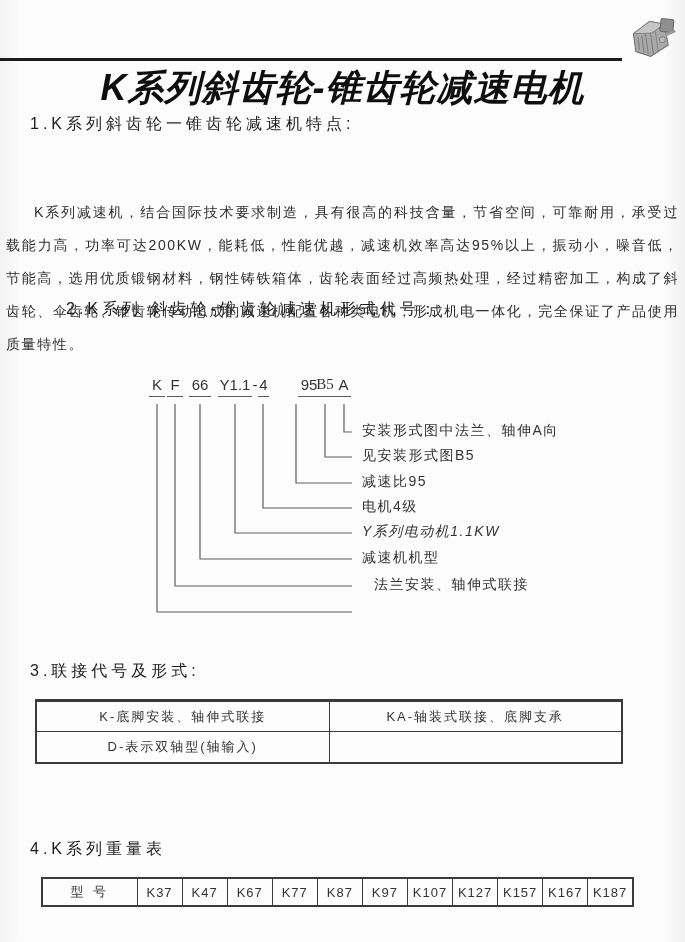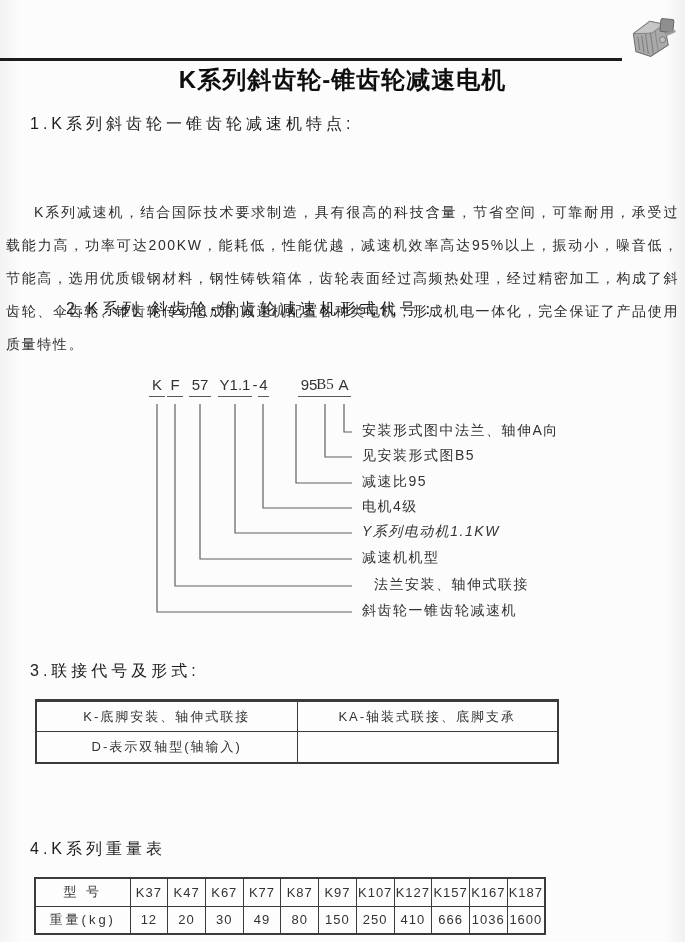--- a/index.html
+++ b/index.html
@@ -28,24 +28,25 @@
     position: absolute;
     left: 626px; top: 11px;
     width: 54px; height: 52px;
   }
 
   .doc-title {
     position: absolute;
     left: 0; top: 64px;
     width: 100%;
     text-align: center;
-    font-size: 24px;
+    font-size: 36px;
     font-weight: bold;
     letter-spacing: 1px;
     color: #0e0e0e;
+    font-style: italic;
   }
 
   .sec-heading {
     position: absolute;
     left: 30px;
     font-size: 16px;
     letter-spacing: 4px;
     color: #1d1d1d;
   }
   .h1 { top: 114px; }
@@ -108,39 +109,39 @@
   .co-4 { top: 523px; font-style: italic; }
   .co-5 { top: 549px; }
   .co-6 { top: 576px; margin-left: 12px; }
   .co-7 { top: 602px; }
 
   table { border-collapse: collapse; table-layout: fixed; }
 
   .conn-table {
     position: absolute;
     left: 35px; top: 699px;
-    width: 524px;
+    width: 588px;
     border: 2px solid #3b3b3b;
     border-top-width: 3px;
     background: #fdfdfd;
   }
   .conn-table td {
     border: 1.5px solid #3b3b3b;
     height: 31px;
     text-align: center;
     vertical-align: middle;
     font-size: 13px;
     letter-spacing: 2px;
     color: #333;
   }
 
   .weight-table {
     position: absolute;
-    left: 34px; top: 877px;
-    width: 512px;
+    left: 41px; top: 877px;
+    width: 593px;
     border: 2px solid #3b3b3b;
     background: #fdfdfd;
   }
   .weight-table td {
     border: 1.5px solid #3b3b3b;
     height: 28px;
     text-align: center;
     vertical-align: middle;
     font-size: 13px;
     letter-spacing: 1px;
@@ -171,21 +172,21 @@
 
   <div class="doc-title">K系列斜齿轮-锥齿轮减速电机</div>
 
   <div class="sec-heading h1">1.K系列斜齿轮一锥齿轮减速机特点:</div>
   <div class="features-body">K系列减速机，结合国际技术要求制造，具有很高的科技含量，节省空间，可靠耐用，承受过载能力高，功率可达200KW，能耗低，性能优越，减速机效率高达95%以上，振动小，噪音低，节能高，选用优质锻钢材料，钢性铸铁箱体，齿轮表面经过高频热处理，经过精密加工，构成了斜齿轮、伞齿轮、锥齿轮传动总成的减速机配置各种类电机，形成机电一体化，完全保证了产品使用质量特性。</div>
 
   <div class="sec-heading h2">2.K系列 斜齿轮-锥齿轮减速机形式代号：</div>
 
   <span class="code-part cp-series">K</span>
   <span class="code-part cp-mount">F</span>
-  <span class="code-part cp-frame">57</span>
+  <span class="code-part cp-frame">66</span>
   <span class="code-part cp-motor">Y1.1</span>
   <span class="code-part code-dash cp-dash">-</span>
   <span class="code-part cp-poles">4</span>
   <span class="code-part cp-ratio">95</span>
   <span class="code-part cp-form">B5</span>
   <span class="code-part cp-direction">A</span>
 
   <svg class="callout-lines" viewBox="0 0 685 225">
     <g fill="none" stroke="#5f5f5f" stroke-width="1.2">
       <path d="M344 4 V32 H352"></path>
@@ -199,21 +200,20 @@
     </g>
   </svg>
 
   <div class="callout-label co-0">安装形式图中法兰、轴伸A向</div>
   <div class="callout-label co-1">见安装形式图B5</div>
   <div class="callout-label co-2">减速比95</div>
   <div class="callout-label co-3">电机4级</div>
   <div class="callout-label co-4">Y系列电动机1.1KW</div>
   <div class="callout-label co-5">减速机机型</div>
   <div class="callout-label co-6">法兰安装、轴伸式联接</div>
-  <div class="callout-label co-7">斜齿轮一锥齿轮减速机</div>
 
   <div class="sec-heading h3">3.联接代号及形式:</div>
 
   <table class="conn-table">
     <tbody>
         <tr>
       <td>K-底脚安装、轴伸式联接</td>
       <td>KA-轴装式联接、底脚支承</td>
     </tr>
     <tr>
@@ -234,30 +234,16 @@
       <td>K67</td>
       <td>K77</td>
       <td>K87</td>
       <td>K97</td>
       <td>K107</td>
       <td>K127</td>
       <td>K157</td>
       <td>K167</td>
       <td>K187</td>
     </tr>
-    <tr>
-      <td class="label-col">重量(kg)</td>
-      <td>12</td>
-      <td>20</td>
-      <td>30</td>
-      <td>49</td>
-      <td>80</td>
-      <td>150</td>
-      <td>250</td>
-      <td>410</td>
-      <td>666</td>
-      <td>1036</td>
-      <td>1600</td>
-    </tr>
   </tbody>
     </table>
 
 </div>
 
 </body></html>

